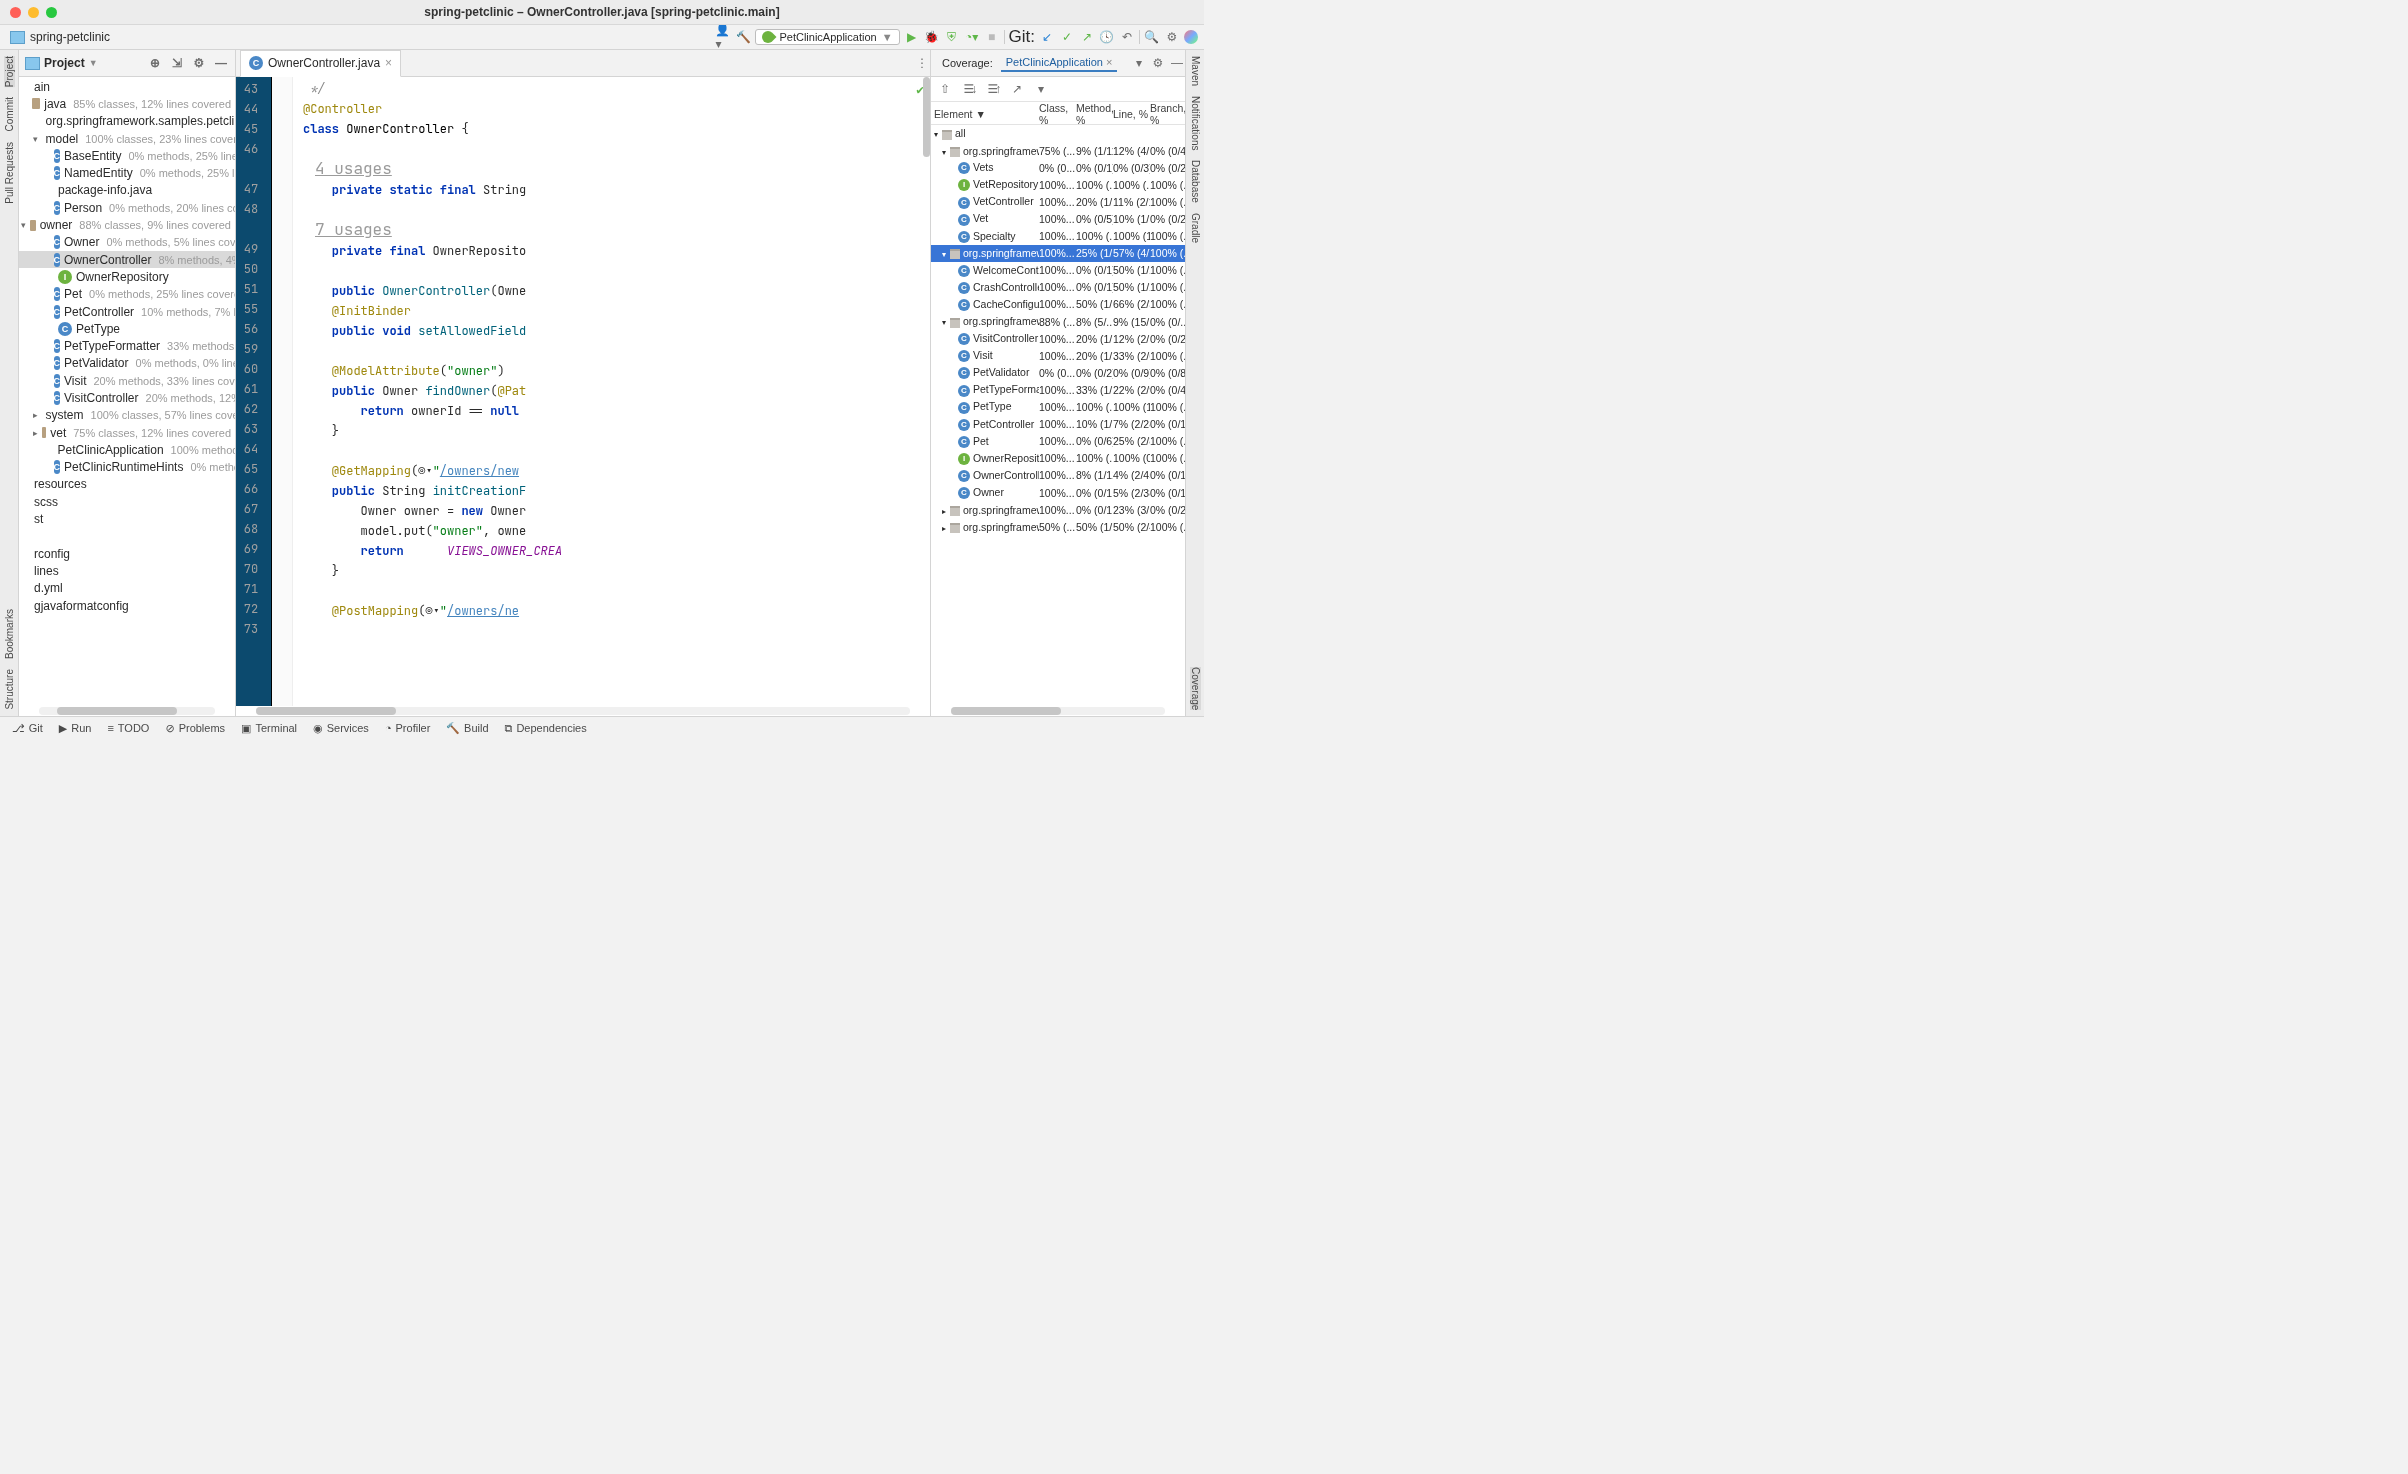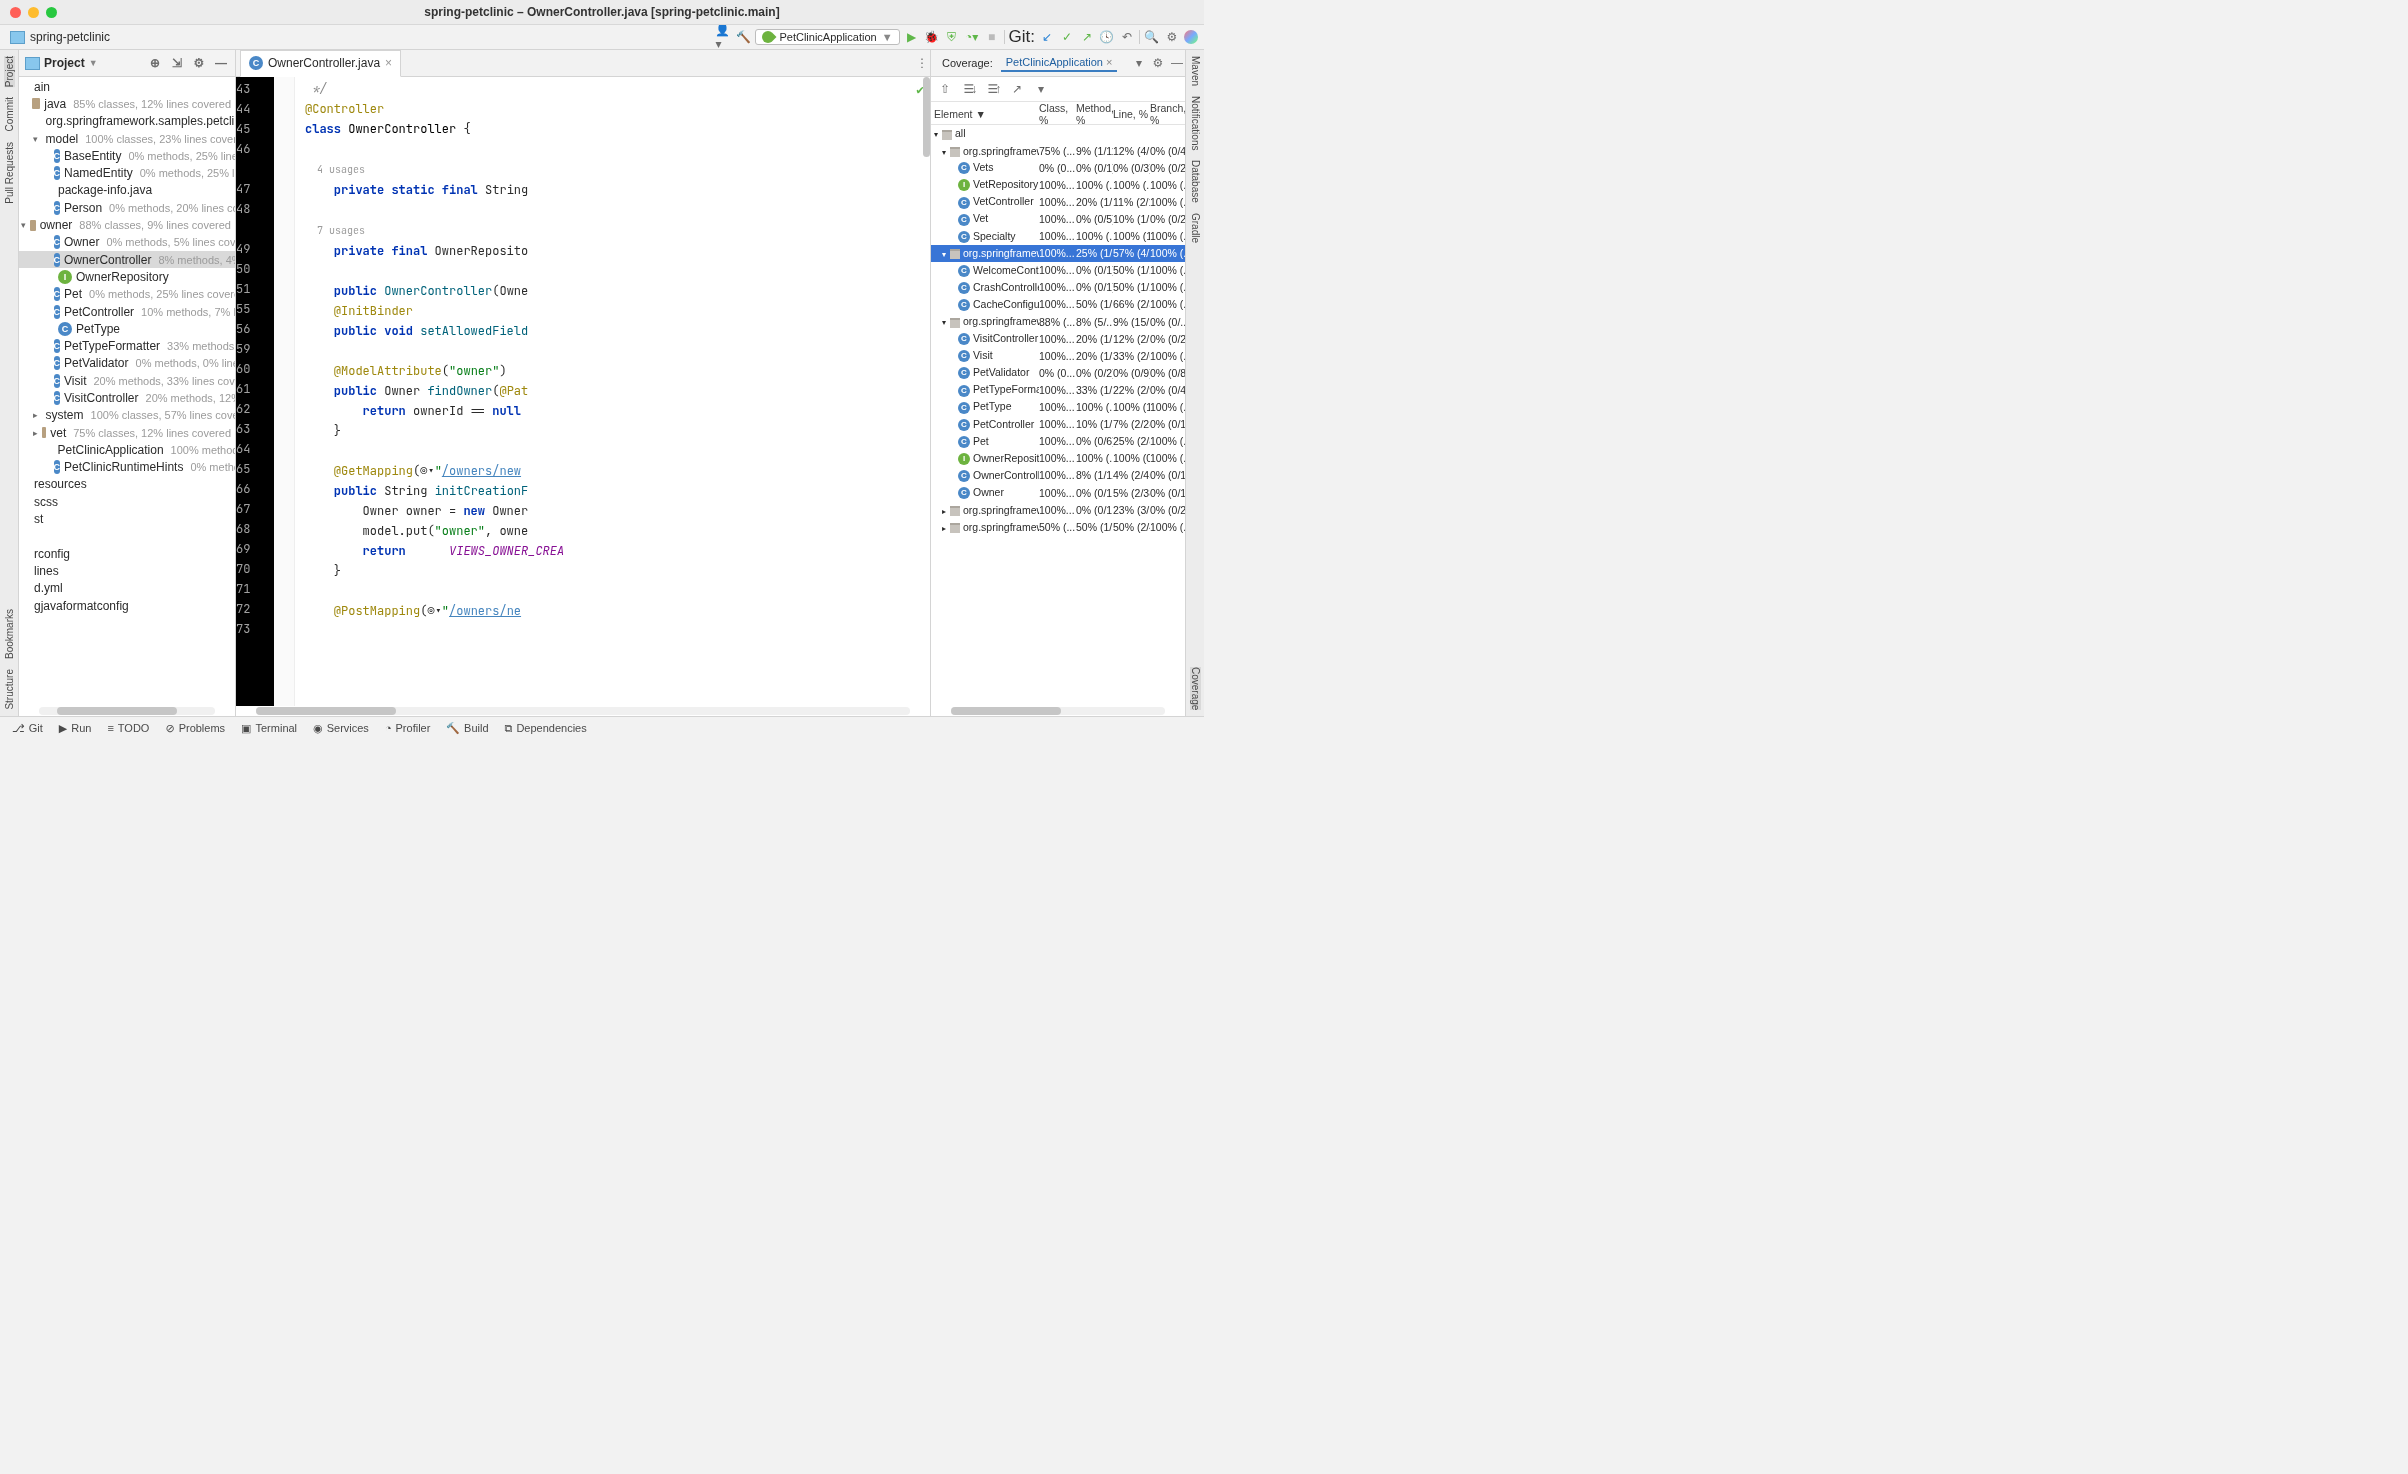--- a/index.html
+++ b/index.html
@@ -216,24 +216,24 @@
 }
 .code-area {
   flex: 1;
   display: flex;
   overflow: hidden;
   font-family: "JetBrains Mono", Menlo, Consolas, monospace;
   font-size: 12px;
 }
 .gutter {
   width: 30px;
-  background: #000000;
-  border-right: 3px solid #000000;
+  background: #0c4a6e;
+  border-right: 1px solid #000000;
   color: #a0a0a0;
-  text-align: left;
+  text-align: center;
   padding: 2px 5px 0 0;
   line-height: 20px;
 }
 .marks {
   width: 20px;
   background: #fafafa;
   border-right: 1px solid #eee;
 }
 .code {
   flex: 1;
@@ -244,21 +244,21 @@
   position: relative;
 }
 .code .kw { color: #0033b3; font-weight: bold; }
 .code .ann { color: #9e880d; }
 .code .cls { color: #000; }
 .code .mtd { color: #00627a; }
 .code .str { color: #067d17; }
 .code .const { color: #871094; font-style: italic; margin-left: 36px; }
 .code .cmt { color: #8c8c8c; font-style: italic; }
 .code .link { color: #4585be; text-decoration: underline; }
-.code .usage { color: #9b9b9b; font-size: 10px; font-style: normal; display:inline-block; padding-left:12px;}
+.code .usage { color: #9b9b9b; font-size: 16px; font-style: normal; display:inline-block; padding-left:12px;text-decoration:underline;}
 
 
 .coverage {
   width: 254px;
   background: #fff;
   border-left: 1px solid #d4d4d4;
   display: flex;
   flex-direction: column;
 }
 .cov-tabs {

